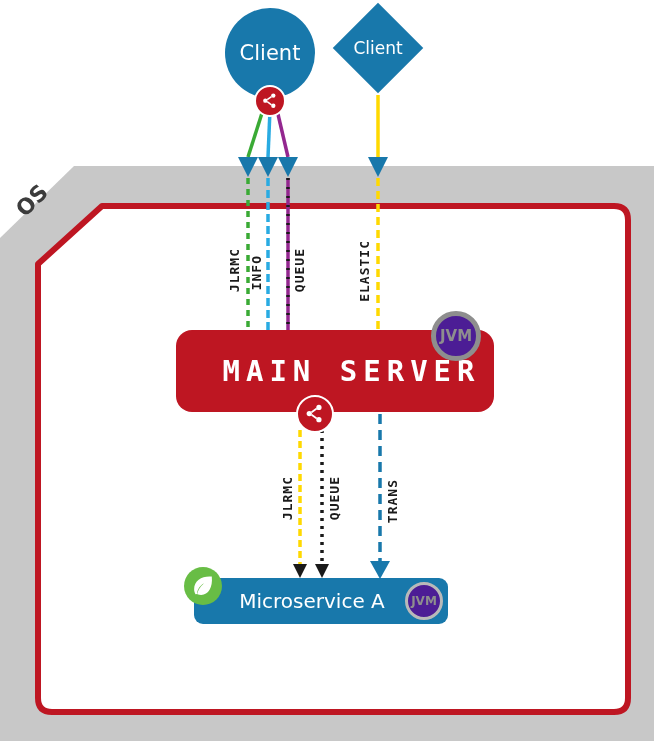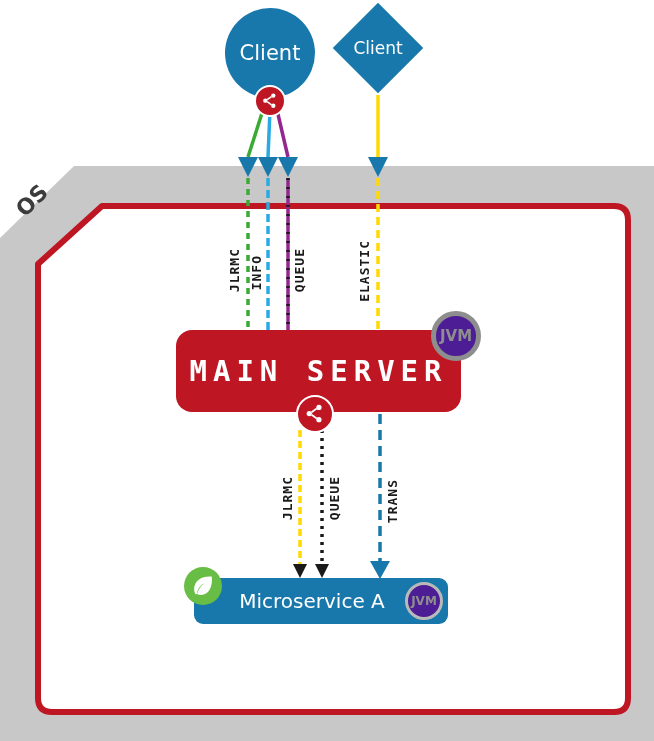--- a/index.html
+++ b/index.html
@@ -20,21 +20,21 @@
 
   .share-badge{border-radius:50%;background:var(--red);border:2px solid #fff;
     display:flex;align-items:center;justify-content:center;box-sizing:border-box;}
   .share-top{left:254px;top:85px;width:32px;height:32px;}
   .share-mid{left:296px;top:395px;width:38px;height:38px;}
   .share-badge svg{width:62%;height:62%;}
 
   .main-server{left:176px;top:330px;width:285px;height:82px;background:var(--red);
     border-radius:16px;display:flex;align-items:center;justify-content:center;
     color:#fff;font-family:"DejaVu Sans Mono","Liberation Mono",monospace;
-    font-weight:bold;font-size:29px;letter-spacing:6px;white-space:nowrap;}
+    font-weight:bold;font-size:29px;letter-spacing:6px;white-space:nowrap;padding-left:33px;}
   .jvm-badge{border-radius:50%;background:#4c1d95;display:flex;align-items:center;justify-content:center;
     color:#8e8e8e;font-weight:bold;box-sizing:border-box;
     font-family:"DejaVu Sans","Liberation Sans",sans-serif;}
   .jvm-main{left:431px;top:311px;width:50px;height:50px;border:5px solid #8e8e8e;font-size:15px;}
   .jvm-micro{left:405px;top:582px;width:38px;height:38px;border:3px solid #b9b9b9;font-size:12px;}
 
   .microservice{left:194px;top:578px;width:254px;height:46px;background:var(--blue);
     border-radius:9px;display:flex;align-items:center;justify-content:center;
     color:#fff;font-size:20px;padding-right:18px;box-sizing:border-box;}
   .spring-badge{left:184px;top:567px;width:38px;height:38px;border-radius:50%;

